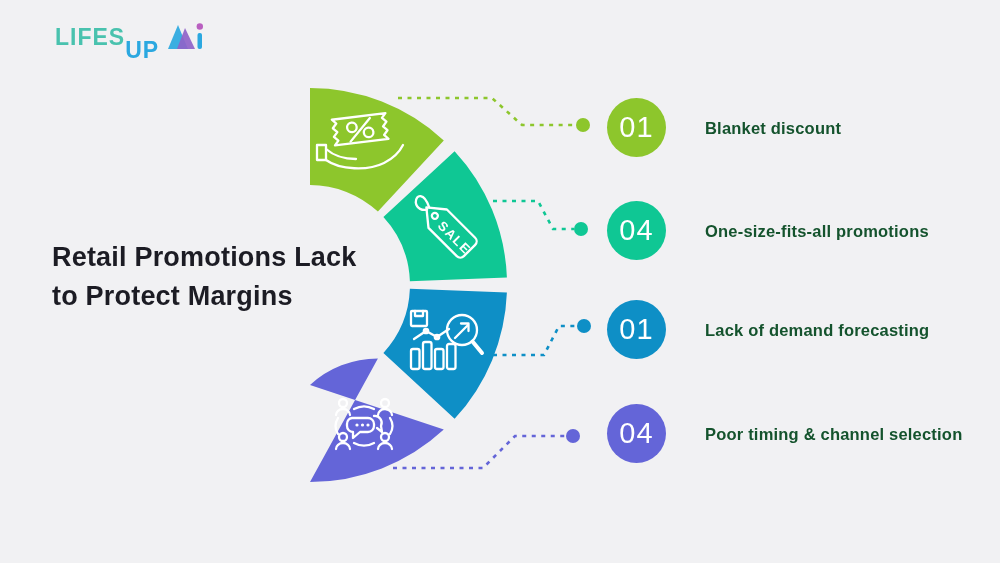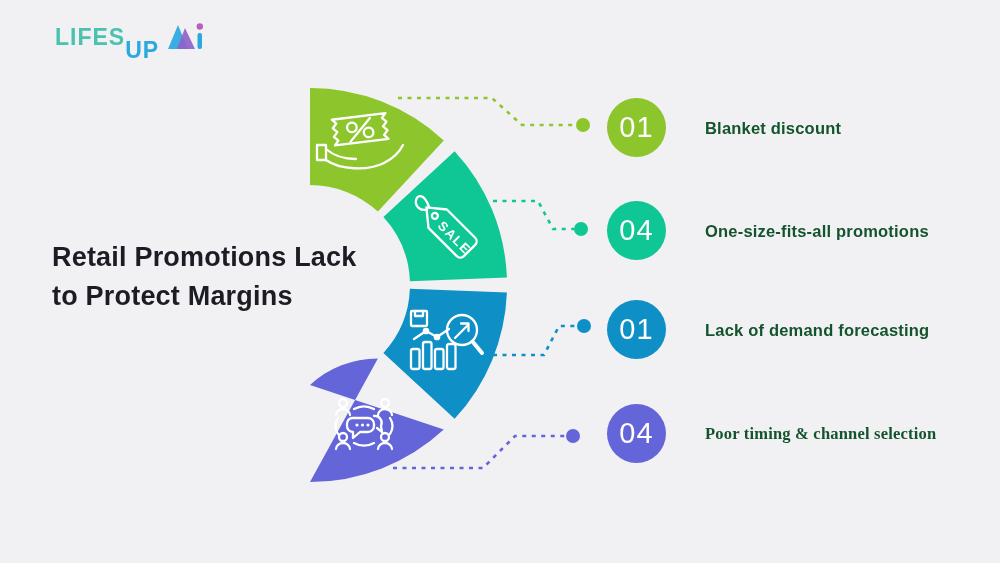--- a/index.html
+++ b/index.html
@@ -97,21 +97,21 @@
     align-items: center;
     font-size: 16.5px;
     font-weight: 700;
     color: #14532d;
     letter-spacing: 0.2px;
     white-space: nowrap;
   }
   .lb-1 { top: 116px; }
   .lb-2 { top: 219px; }
   .lb-3 { top: 318px; }
-  .lb-4 { top: 422px; font-family: Liberation Serif, serif; }
+  .lb-4 { top: 422px; }
 </style>
 </head>
 <body>
 
 <div class="canvas" style="background-color: rgb(241, 241, 243);">
 
   <div class="logo">
     <span class="logo-text logo-primary">LIFES</span>
       <span class="logo-text logo-secondary">UP</span>
     <svg class="logo-mark" width="40" height="32" viewBox="0 0 40 32">

